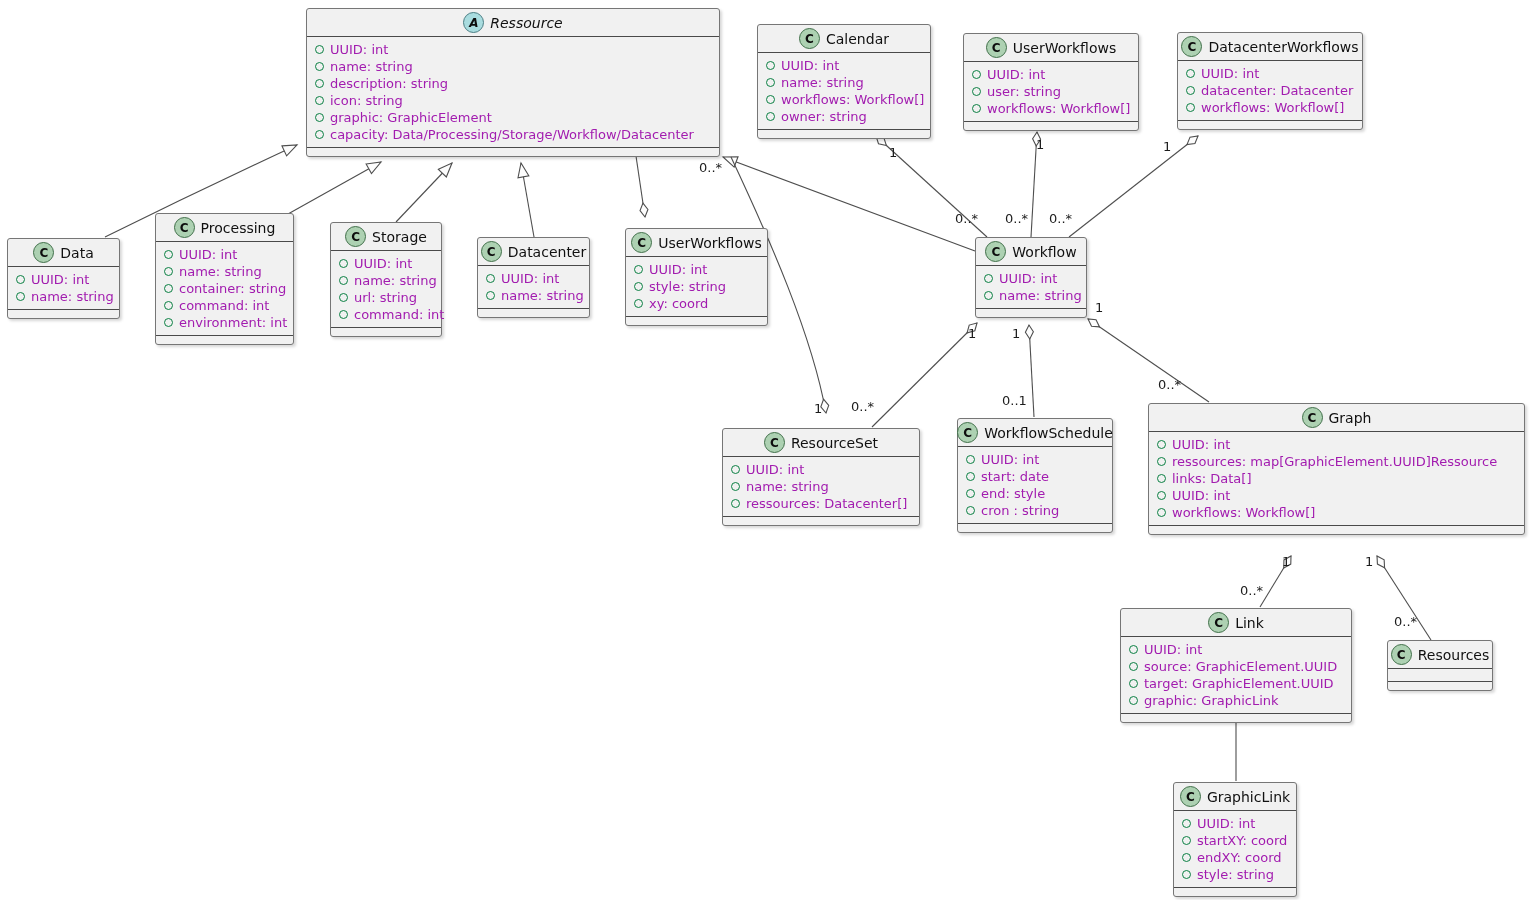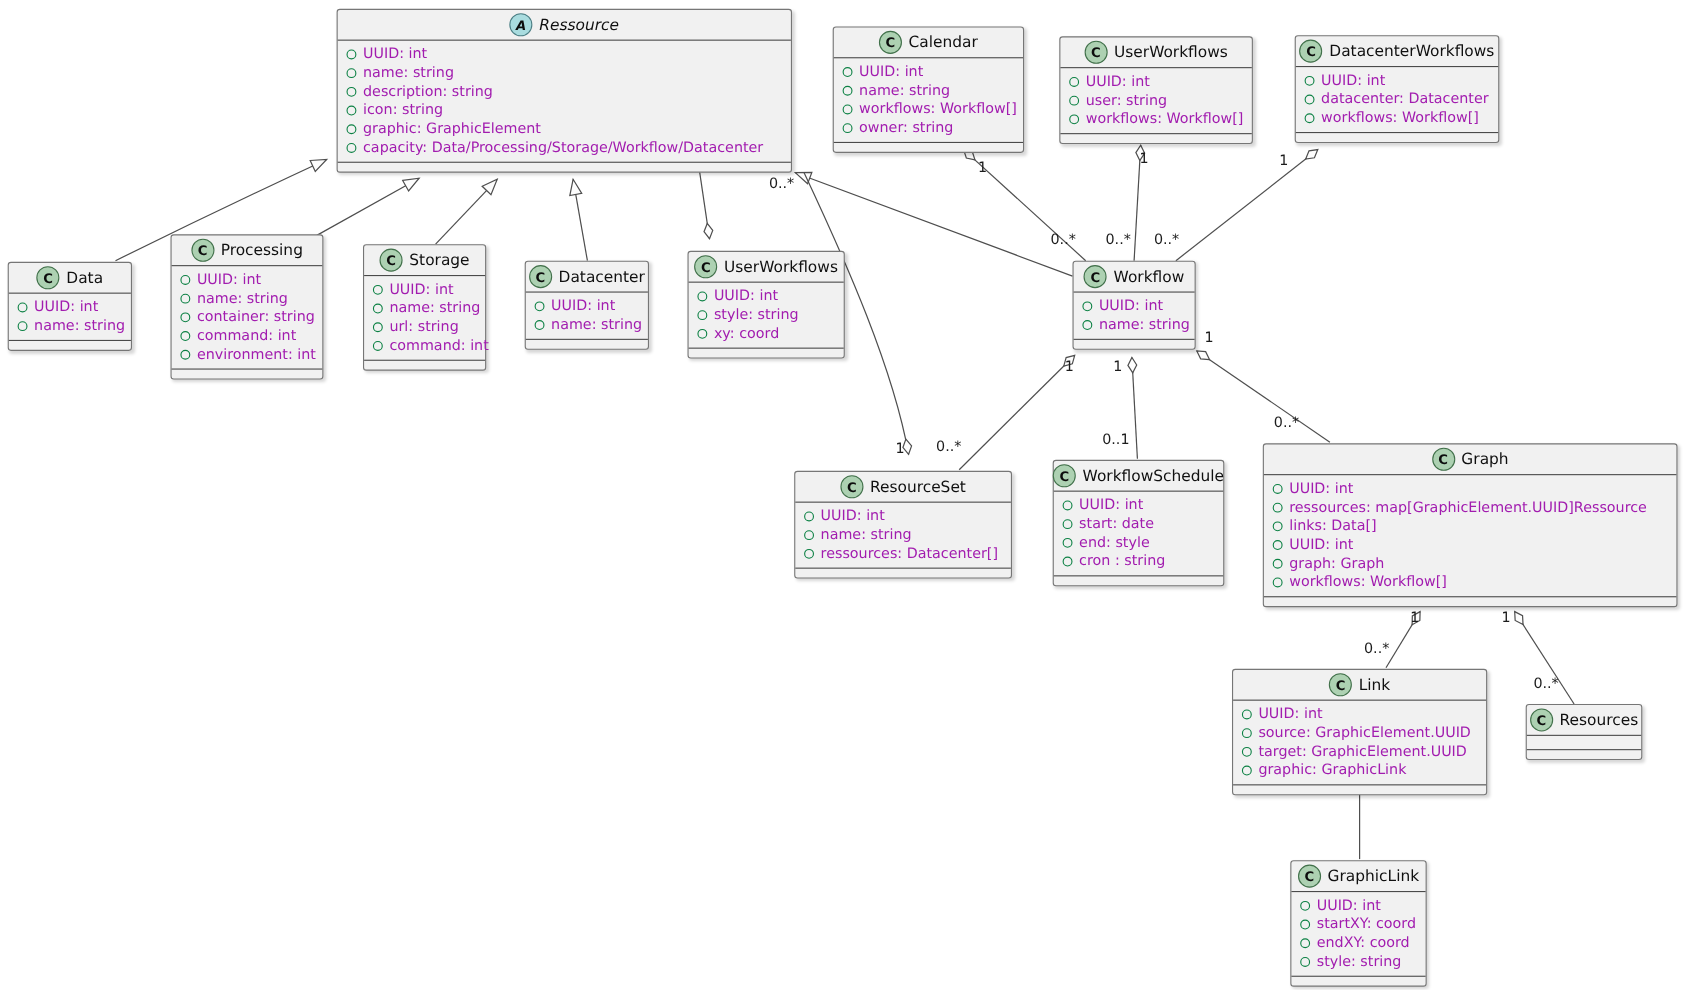--- a/index.html
+++ b/index.html
@@ -356,24 +356,20 @@
         <li>
           <span class="bullet"></span>
           <span>links: Data[]</span>
         </li>
         <li>
           <span class="bullet"></span>
           <span>UUID: int</span>
         </li>
         <li>
           <span class="bullet"></span>
-          <span>graph: Graph</span>
-        </li>
-        <li>
-          <span class="bullet"></span>
           <span>workflows: Workflow[]</span>
         </li>
       </ul>
     <div class="methods"></div>
   </div>
 
   <div class="uml-class" style="left:1120px;top:608px;width:232px;">
     <div class="cls-title">
       <span class="badge badge-class">C</span>
       <span>Link</span>

